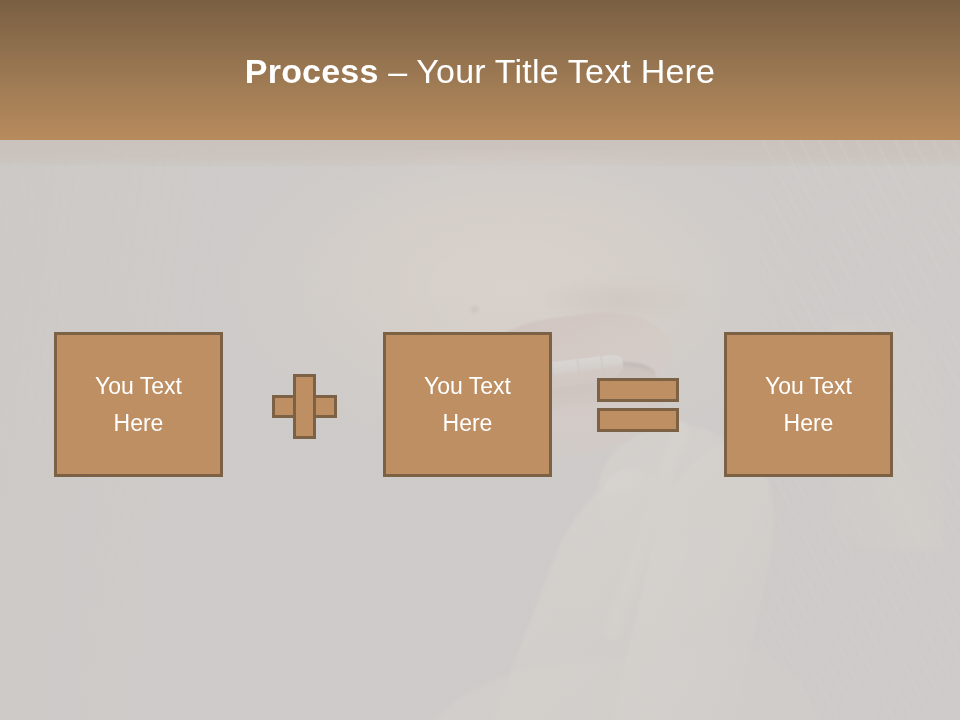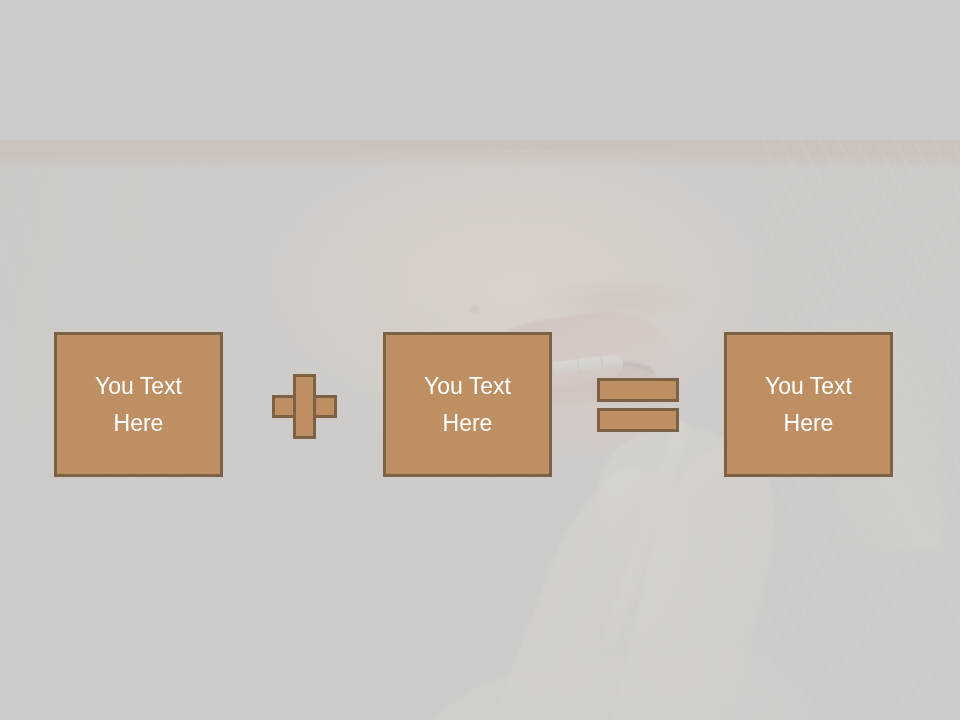--- a/index.html
+++ b/index.html
@@ -361,20 +361,25 @@
     <div class="hand-back"></div>
     <div class="finger-index"></div>
     <div class="finger-middle"></div>
     <div class="finger-curl"></div>
     <div class="fingernail"></div>
 
     <div class="photo-wash"></div>
     <div class="photo-wash-bottom"></div>
   </div>
 
+  <div class="header">
+    <div class="slide-title">
+      <span class="t-strong">Process</span><span class="t-rest"> – Your Title Text Here</span>
+    </div>
+  </div>
 
   <div class="diagram">
 
     <div class="pbox pbox-1">
       <div class="pbox-label">You Text
 Here</div>
     </div>
 
     <div class="op-plus">
       <div class="bar bar-h"></div>

